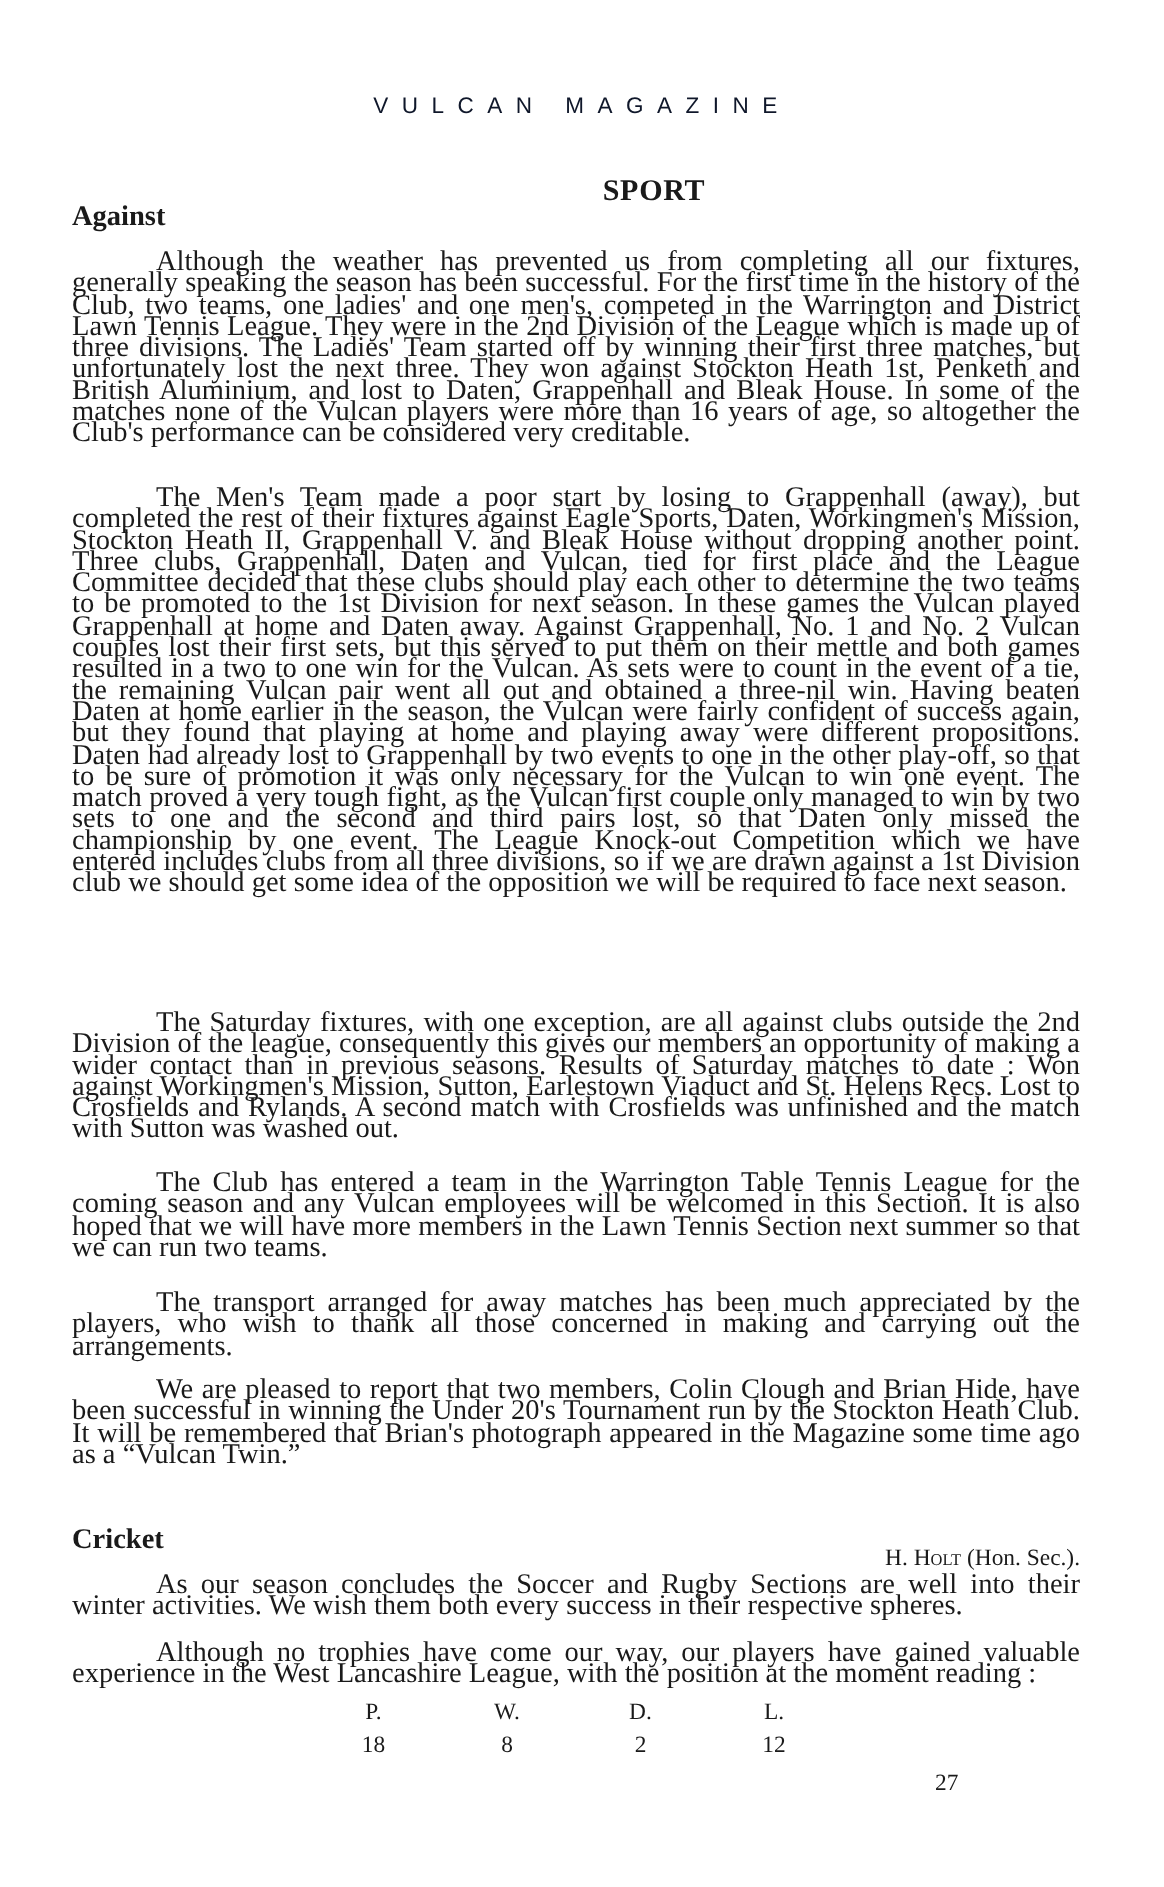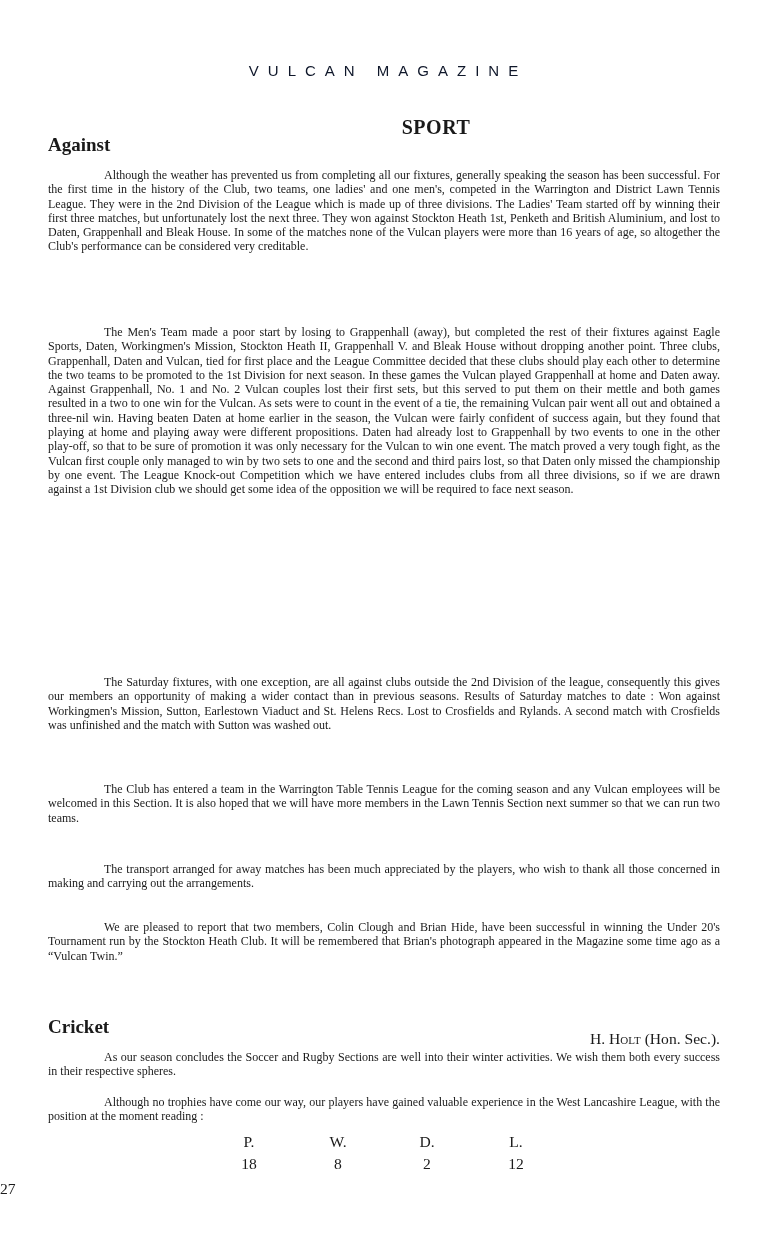--- a/index.html
+++ b/index.html
@@ -15,37 +15,38 @@
   }
   .sport-title {
     position: absolute; top: 116px; left: 0; width: 776px; text-align: center;
     font-weight: bold; font-size: 20px; letter-spacing: 0.5px; margin-left: 48px;
   }
   .section-head {
     position: absolute; left: 48px; font-weight: bold; font-size: 19px;
   }
   .para {
     position: absolute; left: 48px; width: 672px;
-    font-size: 12px; line-height: 14.3px; text-align: justify;
+    font-size: 19px; line-height: 14.3px; text-align: justify;
     text-indent: 56px; margin: 0;
   }
   .signature {
     position: absolute; left: 48px; width: 672px; text-align: right;
     font-size: 15.6px;
     margin-top: 40px;
   }
   .signature .sc { font-variant: small-caps; }
   .table {
     position: absolute; top: 1130px; left: 0; width: 776px;
     font-size: 15.6px; line-height: 23px;
   }
   .table .cell { position: absolute; width: 40px; text-align: center; }
   .page-number {
-    position: absolute; top: 1180px; left: 0; width: 616px; text-align: left;
+    position: absolute; top: 1180px; left: 0; width: 616px; text-align: right;
     font-size: 15.6px;
+    padding-left: 23px;
   }
 </style>
 </head>
 <body>
 
 <div class="running-head">VULCAN MAGAZINE</div>
 <div class="sport-title">SPORT</div>
 
 <div class="section-head" style="top:134px;">Against</div>
 

